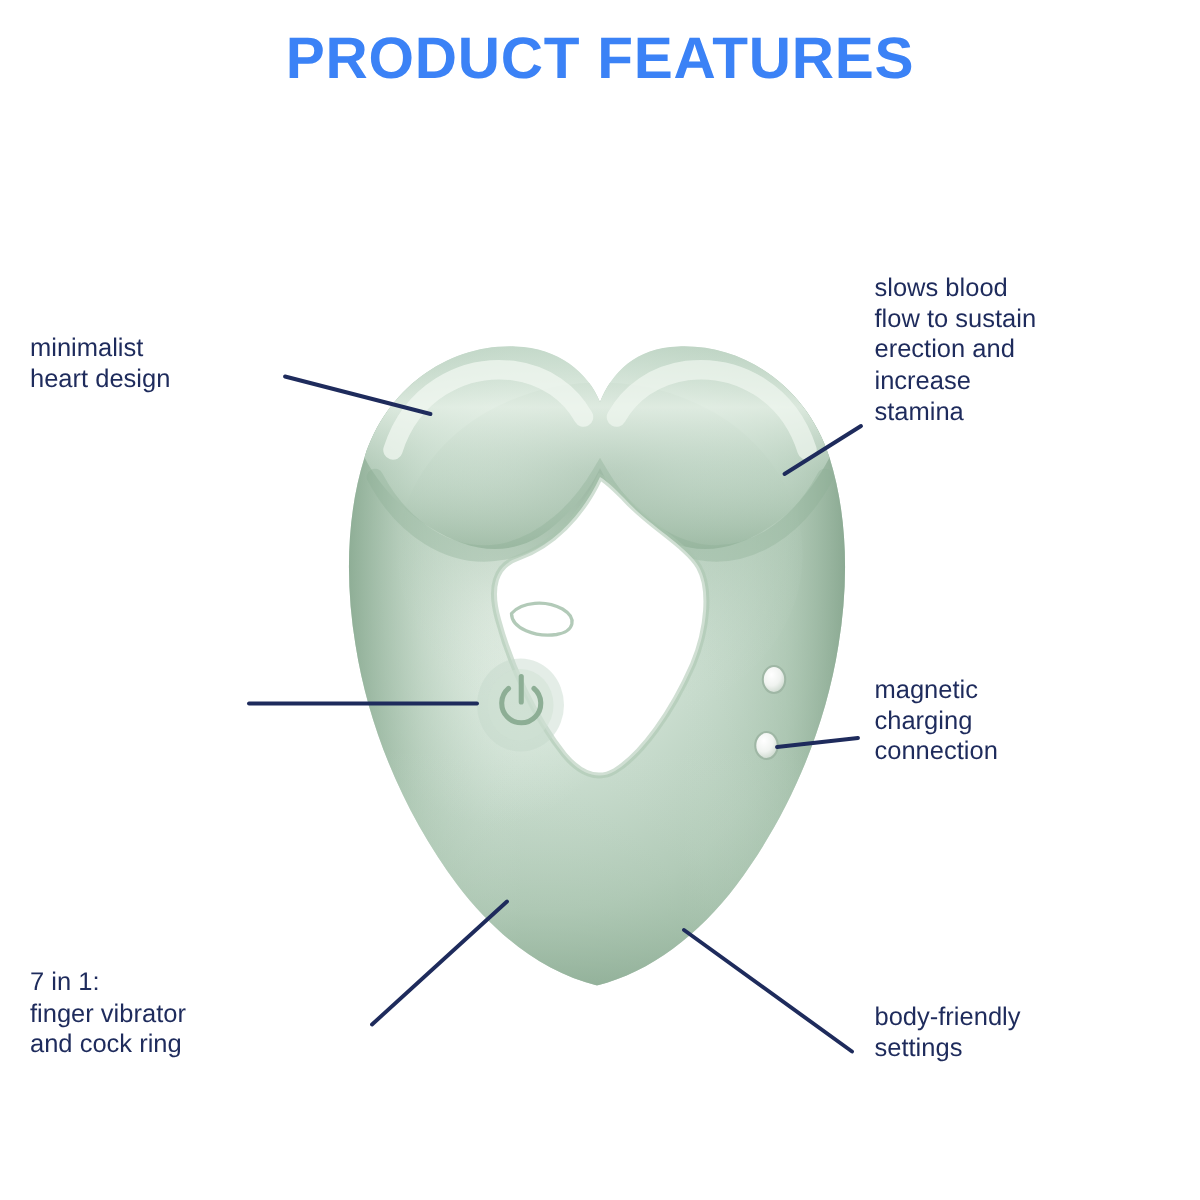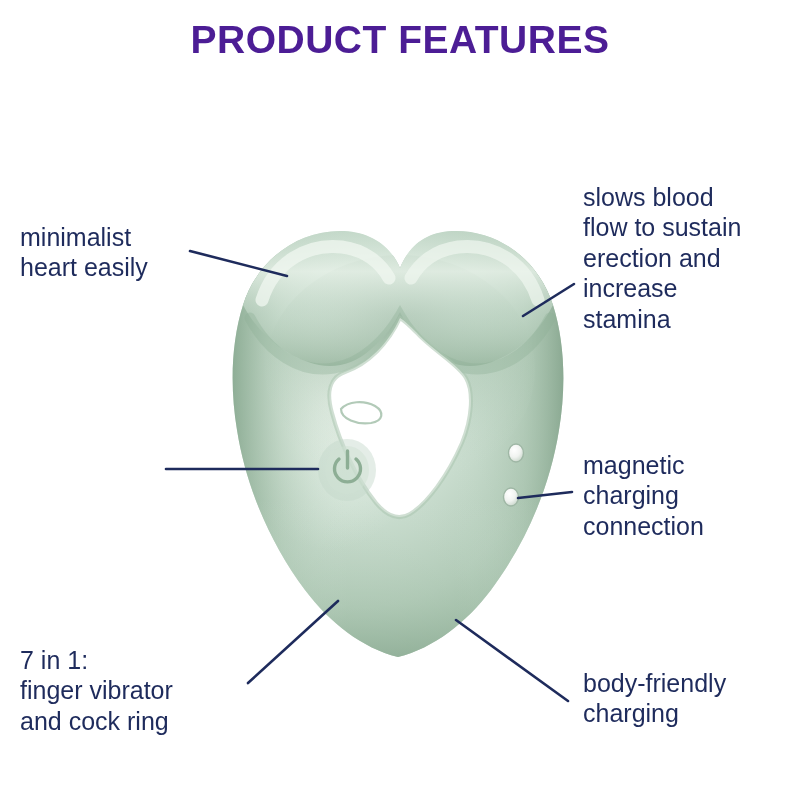--- a/index.html
+++ b/index.html
@@ -21,30 +21,30 @@
   #page-title {
     position: absolute;
     top: 18px;
     left: 0;
     width: 800px;
     text-align: center;
     font-family: "Liberation Sans", sans-serif;
     font-weight: bold;
     font-size: 39px;
     letter-spacing: 0.5px;
-    color: #4c1d95;
+    color: #3b82f6;
     white-space: nowrap;
   }
 
   
   .callout {
     position: absolute;
     color: #1E2B5C;
     font-family: "Liberation Sans", sans-serif;
-    font-size: 25px;
+    font-size: 17px;
     line-height: 1.215;
     font-weight: normal;
     white-space: pre-line;
   }
   .callout.left  { text-align: left; }
   .callout.right { text-align: left; }
 
   #callout-minimalist-heart-design { left: 20px;  top: 222px; width: 235px; }
   #callout-vibration-settings      { left: 20px;  top: 400px; width: 260px; }
   #callout-two-in-one              { left: 20px;  top: 645px; width: 250px; }
@@ -243,33 +243,33 @@
 
       <line class="leader-line" x1="523" y1="316" x2="574" y2="284"></line>
 
       <line class="leader-line" x1="518" y1="498" x2="572" y2="492"></line>
 
       <line class="leader-line" x1="456" y1="620" x2="568" y2="701"></line>
     </g>
   </svg>
 
   <div class="callout left" id="callout-minimalist-heart-design">minimalist
-heart easily</div>
+heart design</div>
 
 
   <div class="callout left" id="callout-two-in-one">7 in 1:
 finger vibrator
 and cock ring</div>
 
   <div class="callout right" id="callout-slows-blood-flow">slows blood
 flow to sustain
 erection and
 increase
 stamina</div>
 
   <div class="callout right" id="callout-magnetic-charging">magnetic
 charging
 connection</div>
 
   <div class="callout right" id="callout-body-friendly-silicone">body-friendly
-charging</div>
+settings</div>
 
 </div>
 
 </body></html>

